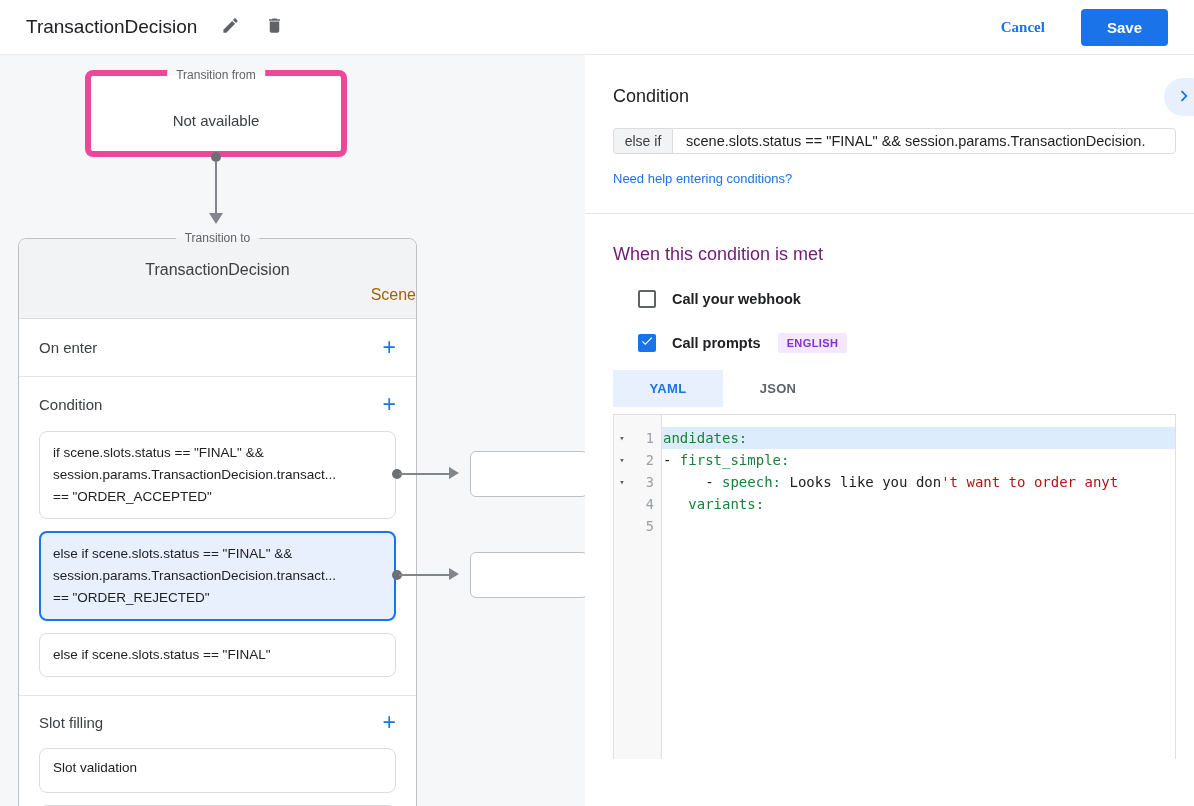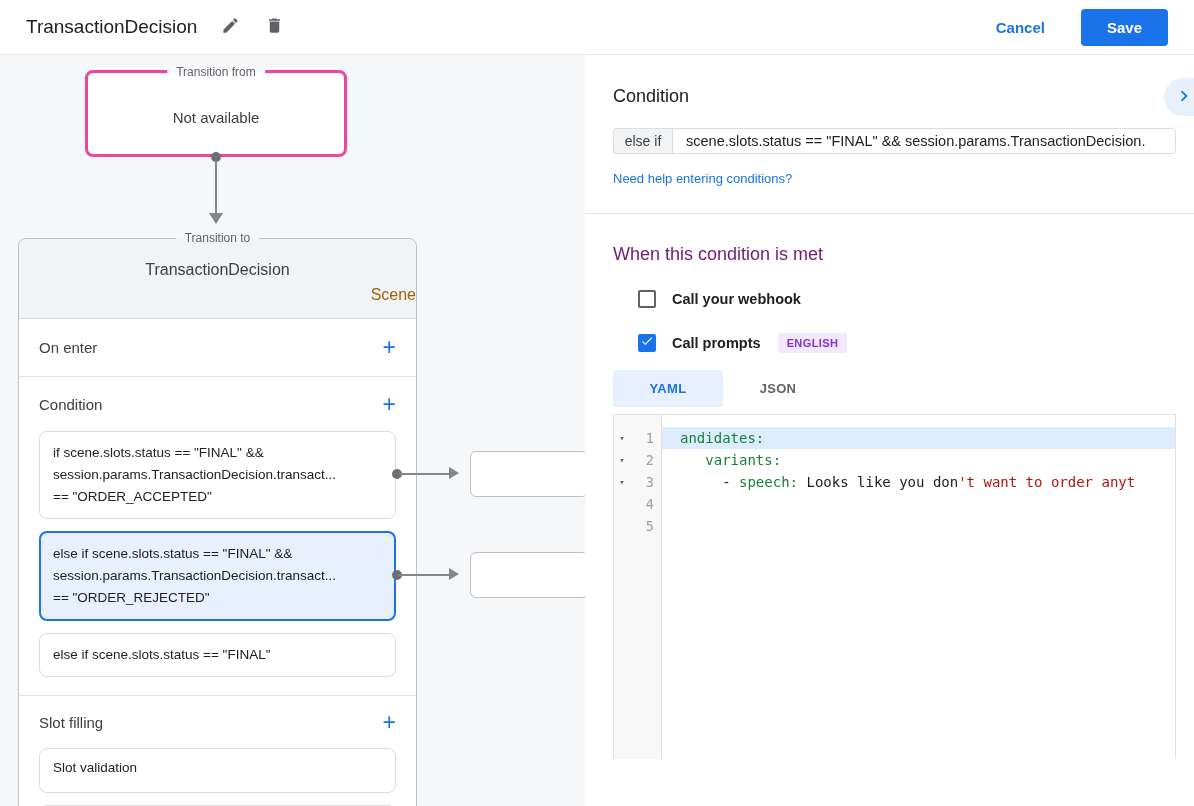--- a/index.html
+++ b/index.html
@@ -8,31 +8,31 @@
 
   
   .topbar { height:55px; background:#fff; border-bottom:1px solid #e8eaed;
     display:flex; align-items:center; padding:0 26px; }
   .topbar .title { font-size:19px; color:#202124; }
   .icon-btn { background:none; border:none; cursor:pointer; margin-left:22px;
     width:22px; height:22px; display:flex; align-items:center; justify-content:center; }
   .icon-btn svg { width:19px; height:19px; fill:#5f6368; }
   .topbar .spacer { flex:1; }
   .cancel-btn { background:none; border:none; color:#1a73e8; font-size:15px;
-    font-weight:bold; cursor:pointer; margin-right:36px; font-family:Liberation Sans, sans-serif; }
+    font-weight:bold; cursor:pointer; margin-right:36px; font-family:Liberation Serif, serif; }
   .save-btn { background:#1a73e8; color:#fff; border:none; border-radius:4px;
     font-size:15px; font-weight:bold; padding:10px 26px; cursor:pointer; font-family:inherit; }
 
   .main { display:flex; height:751px; position:relative; }
 
   
   .canvas { width:585px; background:#f6f7f9; position:relative; overflow:hidden;
     flex:none; }
   .tfrom-box { position:absolute; left:85px; top:15px; width:262px; height:87px;
-    background:#fff; border:3px solid #ec4899; border-radius:8px; }
+    background:#fff; border:6px solid #ec4899; border-radius:8px; }
   .legend { position:absolute; top:-8px; left:50%; transform:translateX(-50%);
     font-size:12px; color:#5f6368; padding:0 9px; white-space:nowrap; }
   .tfrom-box .legend { background:linear-gradient(to bottom,#f6f7f9 50%,#ffffff 50%); }
   .tfrom-value { position:absolute; left:0; right:0; top:36px; text-align:center;
     font-size:15px; color:#3c4043; }
   .dot { position:absolute; width:10px; height:10px; border-radius:50%;
     background:#6b7075; }
   .vline { position:absolute; width:2px; background:#80868b; }
   .arrow-down { position:absolute; width:0; height:0;
     border-left:7px solid transparent; border-right:7px solid transparent;
@@ -122,21 +122,21 @@
 
   .editor { display:flex; margin-top:7px; border:1px solid #e0e0e0;
     border-bottom:none; height:345px; font-family:"DejaVu Sans Mono","Liberation Mono",monospace; }
   .gutter { width:48px; flex:none; background:#f8f8f8; border-right:1px solid #e0e0e0;
     padding-top:12px; }
   .g-line { height:22px; display:flex; align-items:center; }
   .fold { width:16px; font-size:9px; color:#5f6368; text-align:center; flex:none; }
   .lnum { flex:1; text-align:right; padding-right:7px; font-size:13.5px; color:#9aa0a6; }
   .code { flex:1; padding-top:12px; overflow:hidden; background:#fff; }
   .c-line { height:22px; font-size:14px; line-height:22px; white-space:pre;
-    padding-left:18px; }
+    padding-left:1px; }
   .c-line.hl { background:#ddecfc; }
   .tok-key { color:#188038; }
   .tok-plain { color:#202124; }
   .tok-str { color:#b31412; }
 </style>
 </head>
 <body>
 
 <div class="topbar">
   <span class="title">TransactionDecision</span>
@@ -282,19 +282,20 @@
             <span class="fold"></span>
             <span class="lnum">4</span>
           </div>
           <div class="g-line">
             <span class="fold"></span>
             <span class="lnum">5</span>
           </div>
         </div>
       <div class="code" id="codearea">
           <div class="c-line hl"><span class="tok-key">andidates:</span></div>
+          <div class="c-line"><span class="tok-plain">- </span><span class="tok-key">first_simple:</span></div>
+          <div class="c-line"><span class="tok-plain">     - </span><span class="tok-key">speech:</span><span class="tok-plain"> Looks like you don</span><span class="tok-str">'t want to order anyt</span></div>
           <div class="c-line"><span class="tok-plain">   </span><span class="tok-key">variants:</span></div>
-          <div class="c-line"><span class="tok-plain">     - </span><span class="tok-key">speech:</span><span class="tok-plain"> Looks like you don</span><span class="tok-str">'t want to order anyt</span></div>
           <div class="c-line"></div>
         </div>
     </div>
   </div>
 </div>
 
 </body></html>

